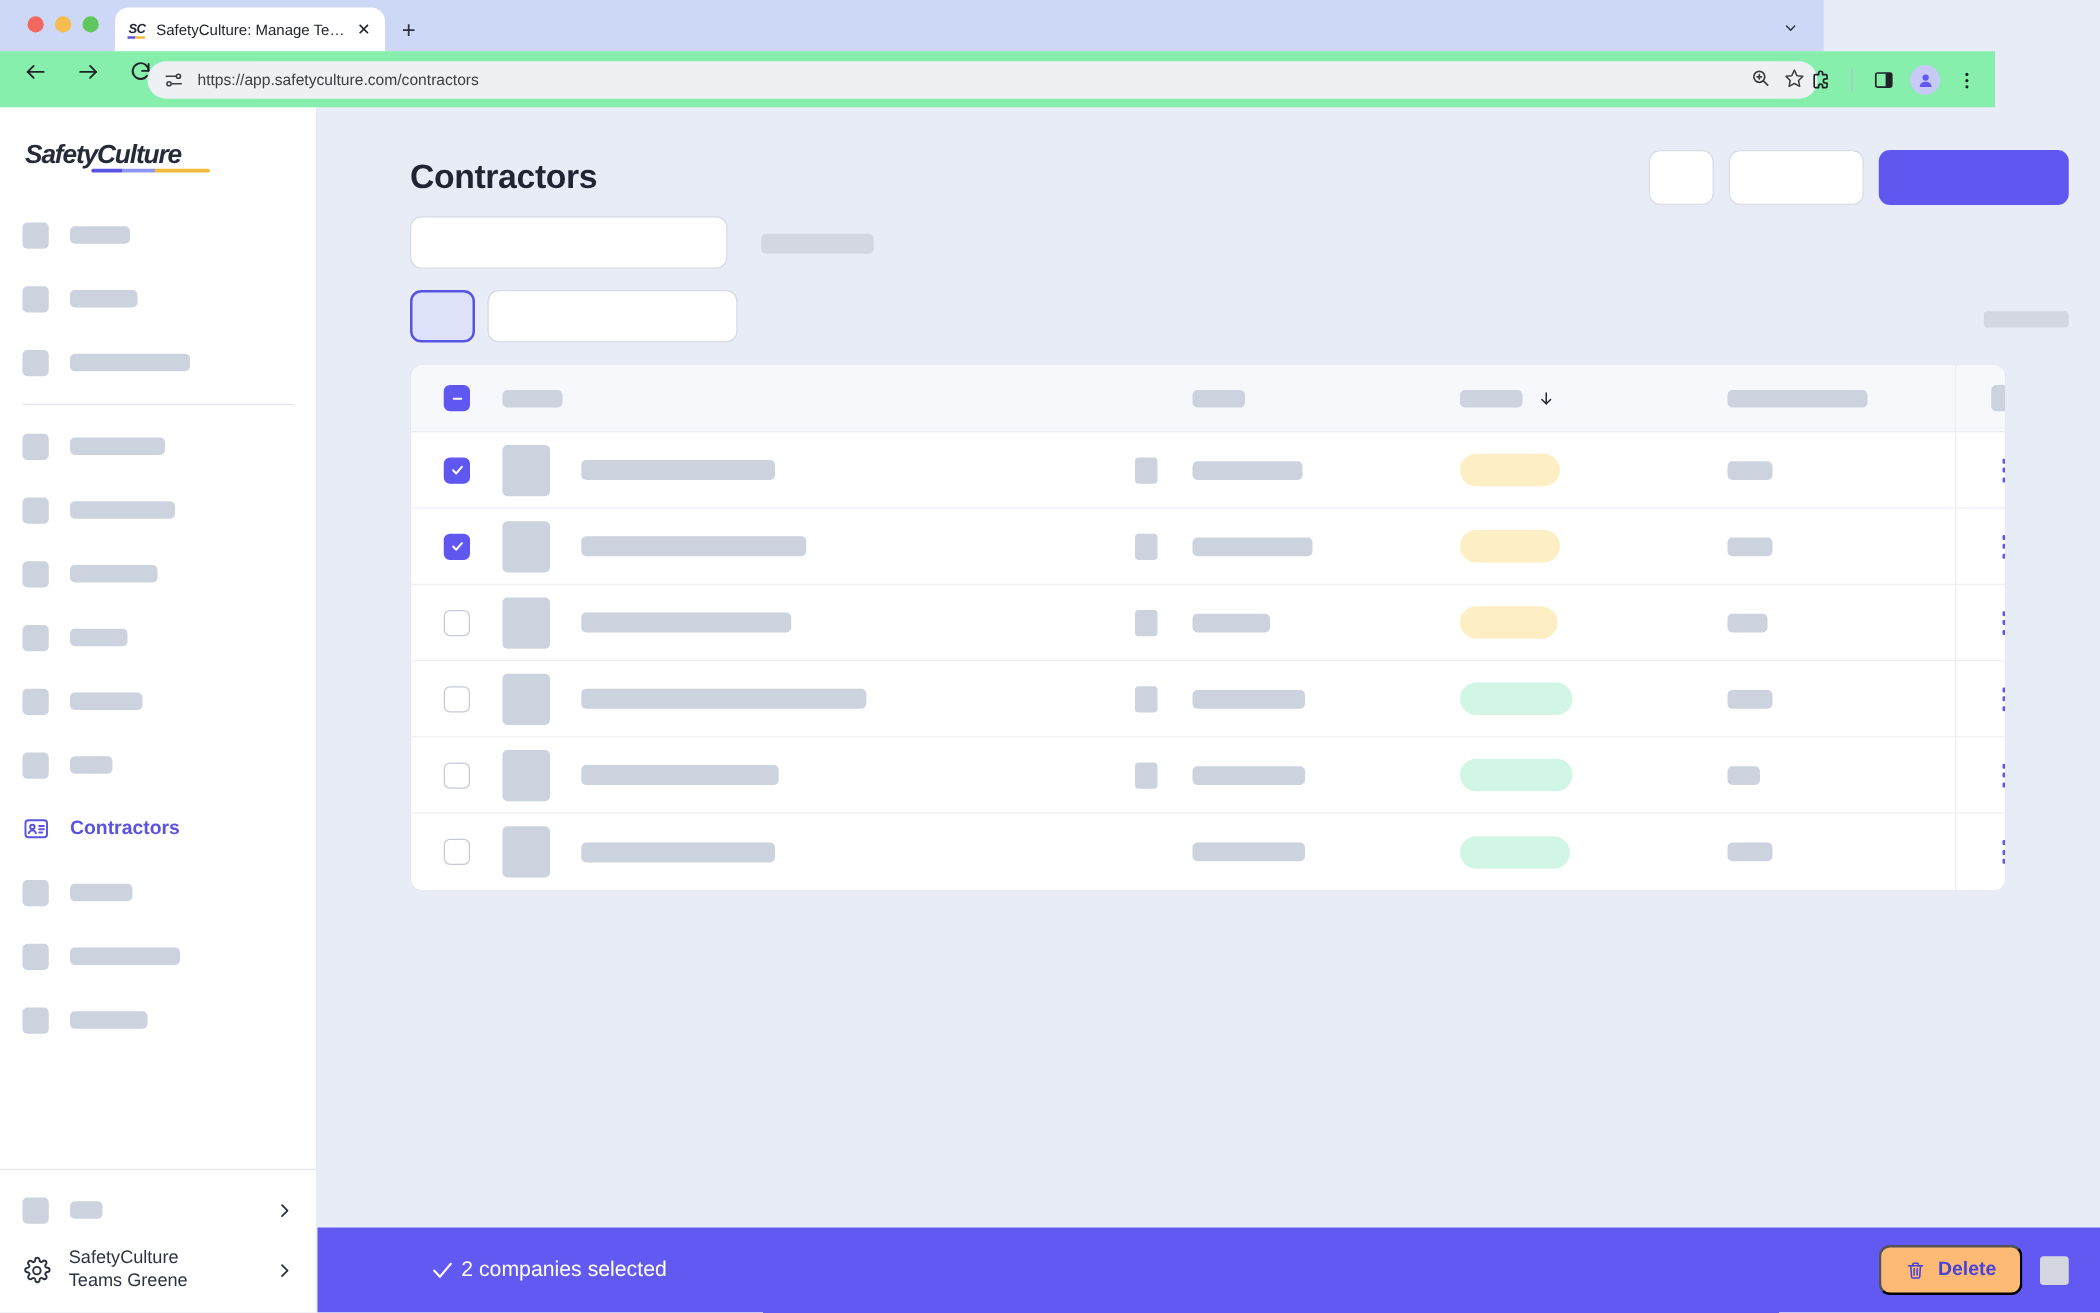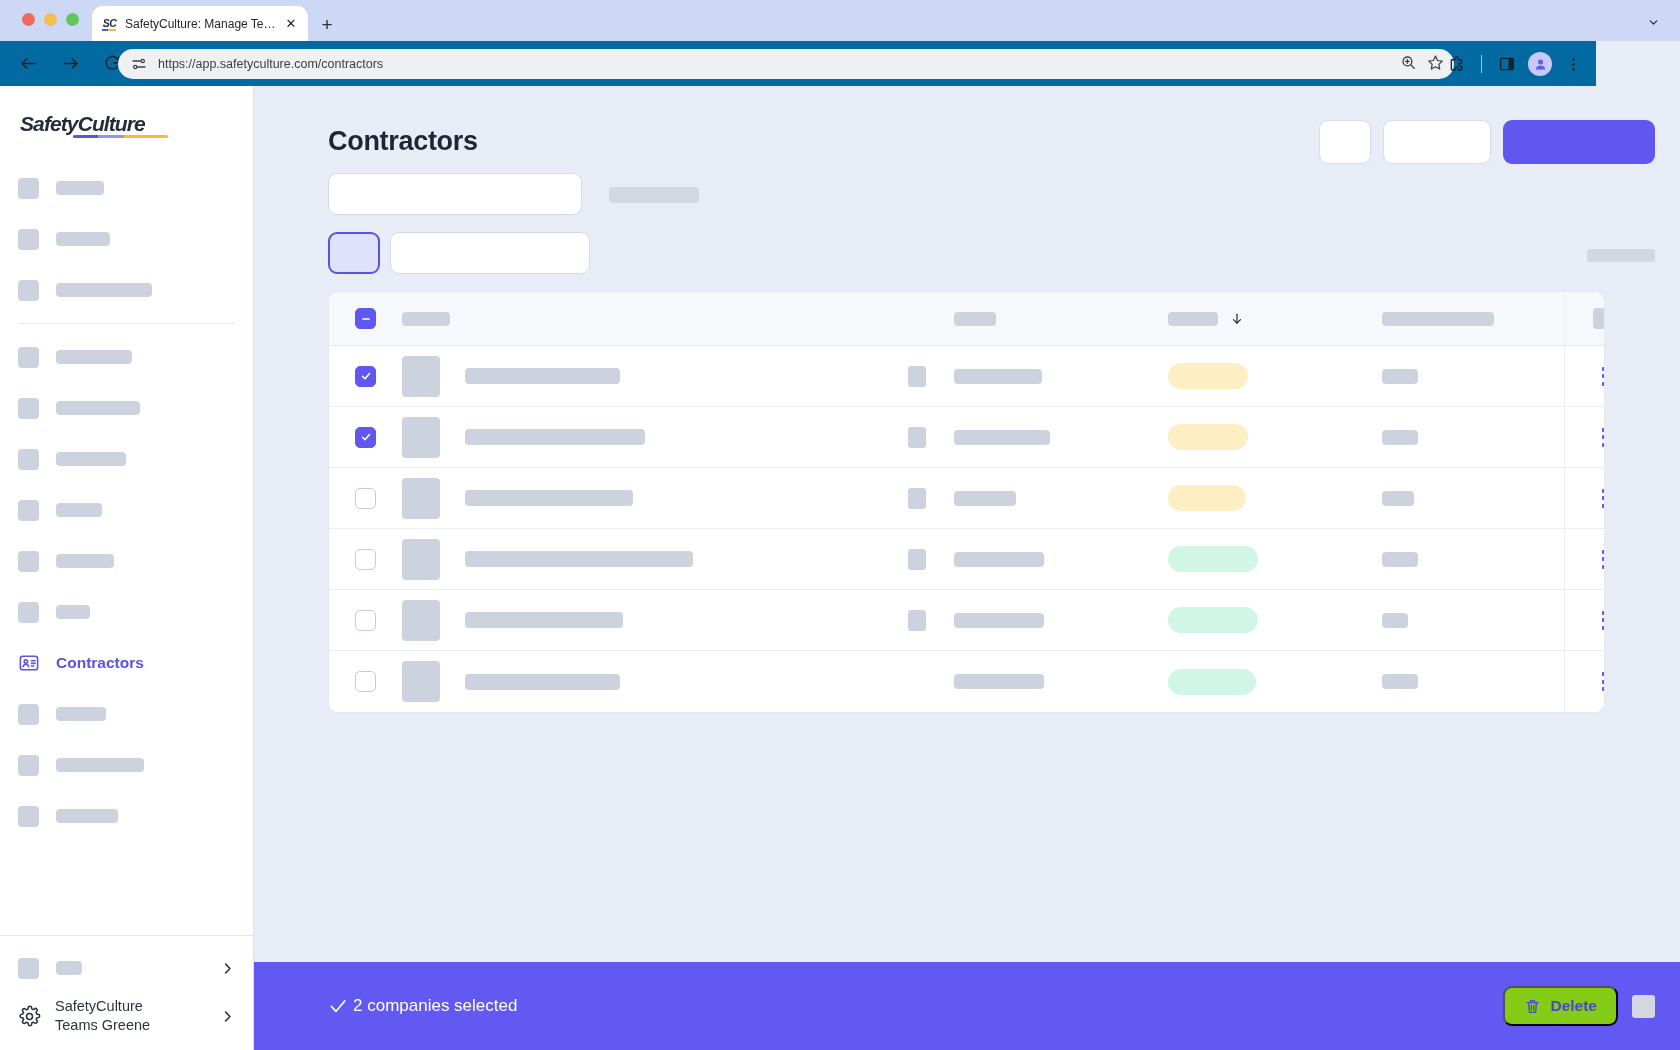--- a/index.html
+++ b/index.html
@@ -6,21 +6,21 @@
   html, body {
     width: 1680px; height: 1050px;
     overflow: hidden;
     font-family: "Liberation Sans", sans-serif;
     background: #e8ecf7;
   }
   .screen { position: relative; width: 1680px; height: 1050px; background: #e8ecf7; }
 
   
   .browser-tabstrip {
-    position: absolute; top: 0; left: 0; width: 1680px; height: 41px;
+    position: absolute; top: 0; left: 0; width: 1459px; height: 41px;
     background: #ccd8f5;
   }
   .traffic { position: absolute; top: 13px; left: 22px; display: flex; gap: 9px; }
   .traffic span { width: 13px; height: 13px; border-radius: 50%; display: block; }
   .t-red { background: #f2685f; }
   .t-yellow { background: #f6bc4f; }
   .t-green { background: #5fc75d; }
 
   .tab {
     position: absolute; top: 6px; left: 92px; width: 216px; height: 35px;
@@ -54,22 +54,22 @@
     display: flex; align-items: center; justify-content: center;
     font-size: 19px; color: #2b3040; font-weight: 300; line-height: 1;
   }
   .tabstrip-chevron {
     position: absolute; top: 10px; right: 14px; width: 26px; height: 24px;
     display: flex; align-items: center; justify-content: center;
   }
 
   .browser-toolbar {
     position: absolute; top: 41px; left: 0; width: 1596px; height: 45px;
-    background: #0369a1;
-    display: flex; align-items: center;
+    background: #86efac;
+    display: flex; align-items: flex-start;
   }
   .nav-btn {
     width: 32px; height: 32px; margin-left: 10px;
     display: flex; align-items: center; justify-content: center;
     color: #1f2328;
   }
   .nav-btn:first-child { margin-left: 12px; }
   .omnibox {
     position: absolute; left: 118px; top: 8px; width: 1336px; height: 30px;
     background: #eef0f4; border-radius: 15px;
@@ -226,30 +226,30 @@
   .sk-txt { height: 15px; }
   .pill { height: 26px; border-radius: 13px; }
   .pill-yellow { background: #fdeec4; }
   .pill-green  { background: #d2f6e6; }
   .sort-arrow { margin-left: 12px; display: flex; align-items: center; color: #1d2230; }
   .kebab { display: flex; flex-direction: column; gap: 3.5px; align-items: center; }
   .kebab span { width: 4px; height: 4px; border-radius: 1px; background: #5f57f0; display: block; }
 
   
   .bottom-bar {
-    position: absolute; left: 254px; bottom: 0; width: 1426px; height: 88px;
-    background: #6159f2; display: flex; align-items: center;
+    position: absolute; left: 254px; bottom: 0; width: 1426px; height: 68px;
+    background: #6159f2; display: flex; align-items: center; padding-left: 16px;
   }
   .bb-left { display: flex; align-items: center; margin-left: 74px; }
   .bb-check { margin-right: 5px; display: flex; align-items: center; }
   .bb-text { font-size: 17px; color: #ffffff; }
   .bb-right { margin-left: auto; margin-right: 25px; display: flex; align-items: center; gap: 14px; }
   .delete-btn {
     display: flex; align-items: center; gap: 9px;
-    background: #84cc16; border-radius: 9px; height: 40px; padding: 0 19px;
+    background: #fdba74; border-radius: 9px; height: 40px; padding: 0 19px;
     font-size: 15.5px; font-weight: 700; color: #4a43d8;
   }
   .bb-ghost { width: 23px; height: 23px; border-radius: 3px; background: #d4d7e0; }
 </style>
 </head>
 <body>
 
 <div class="screen">
 
   <div class="browser-tabstrip">

